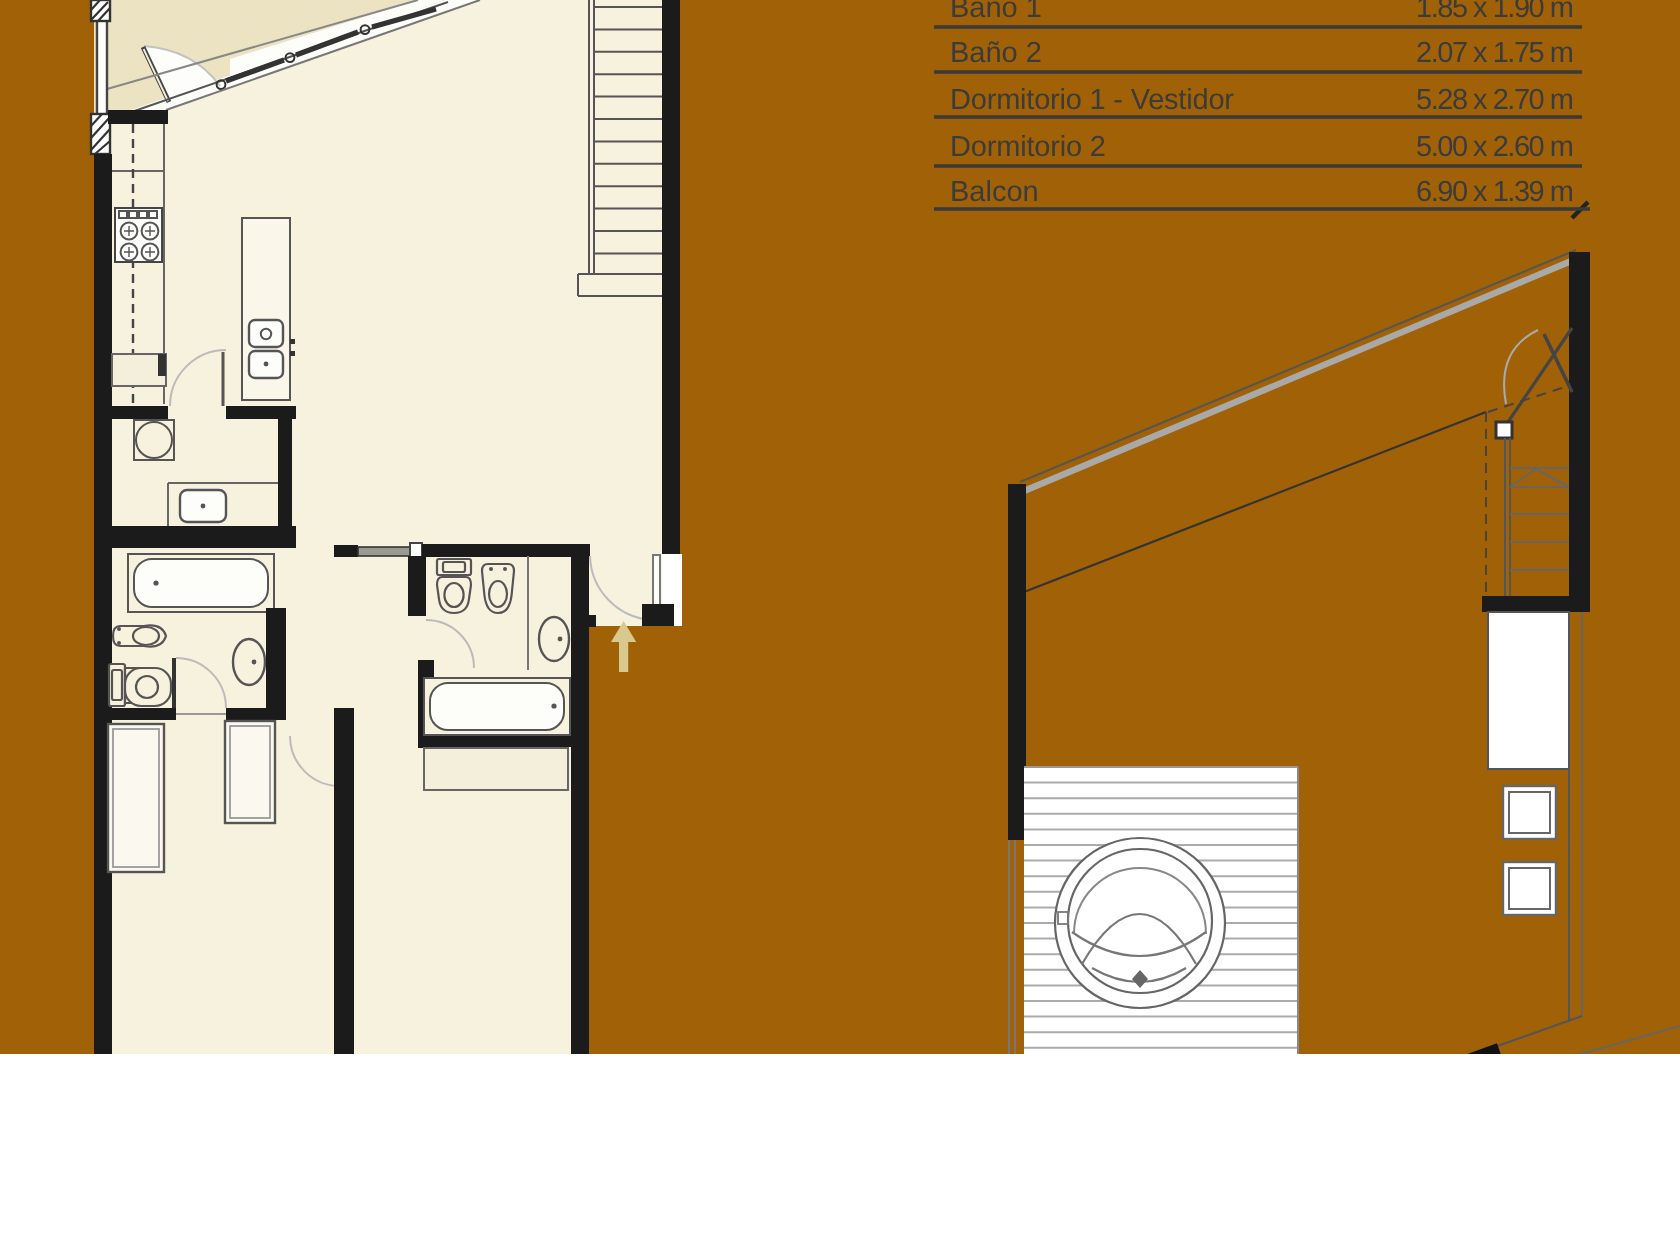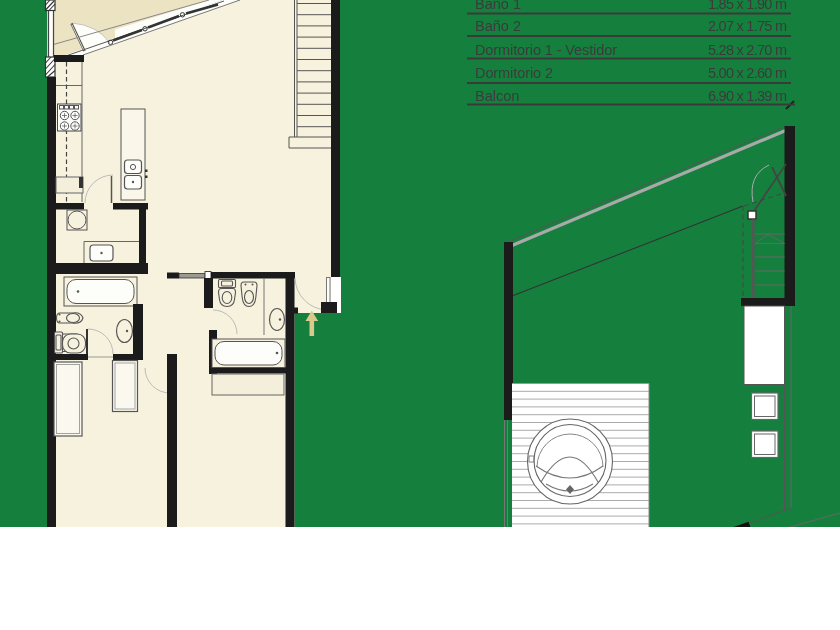--- a/index.html
+++ b/index.html
@@ -1,16 +1,16 @@
 <!DOCTYPE html>
 <html><head>
 <meta charset="utf-8">
 <style>
 html,body{margin:0;padding:0;background:#ffffff;}
-#page{position:relative;width:840px;height:527px;overflow:hidden;background:#15803d;
+#page{position:relative;width:840px;height:527px;overflow:hidden;background:#a16207;
 font-family:"Liberation Sans", sans-serif;}
 svg{position:absolute;left:0;top:0;}
 </style>
 </head>
 <body>
 <div id="page">
 <svg width="840" height="630" viewBox="0 0 840 630">
 <defs>
 <clipPath id="deckclip">
           <polygon points="512,383 649,383 649,589 601,630 512,630"></polygon>

